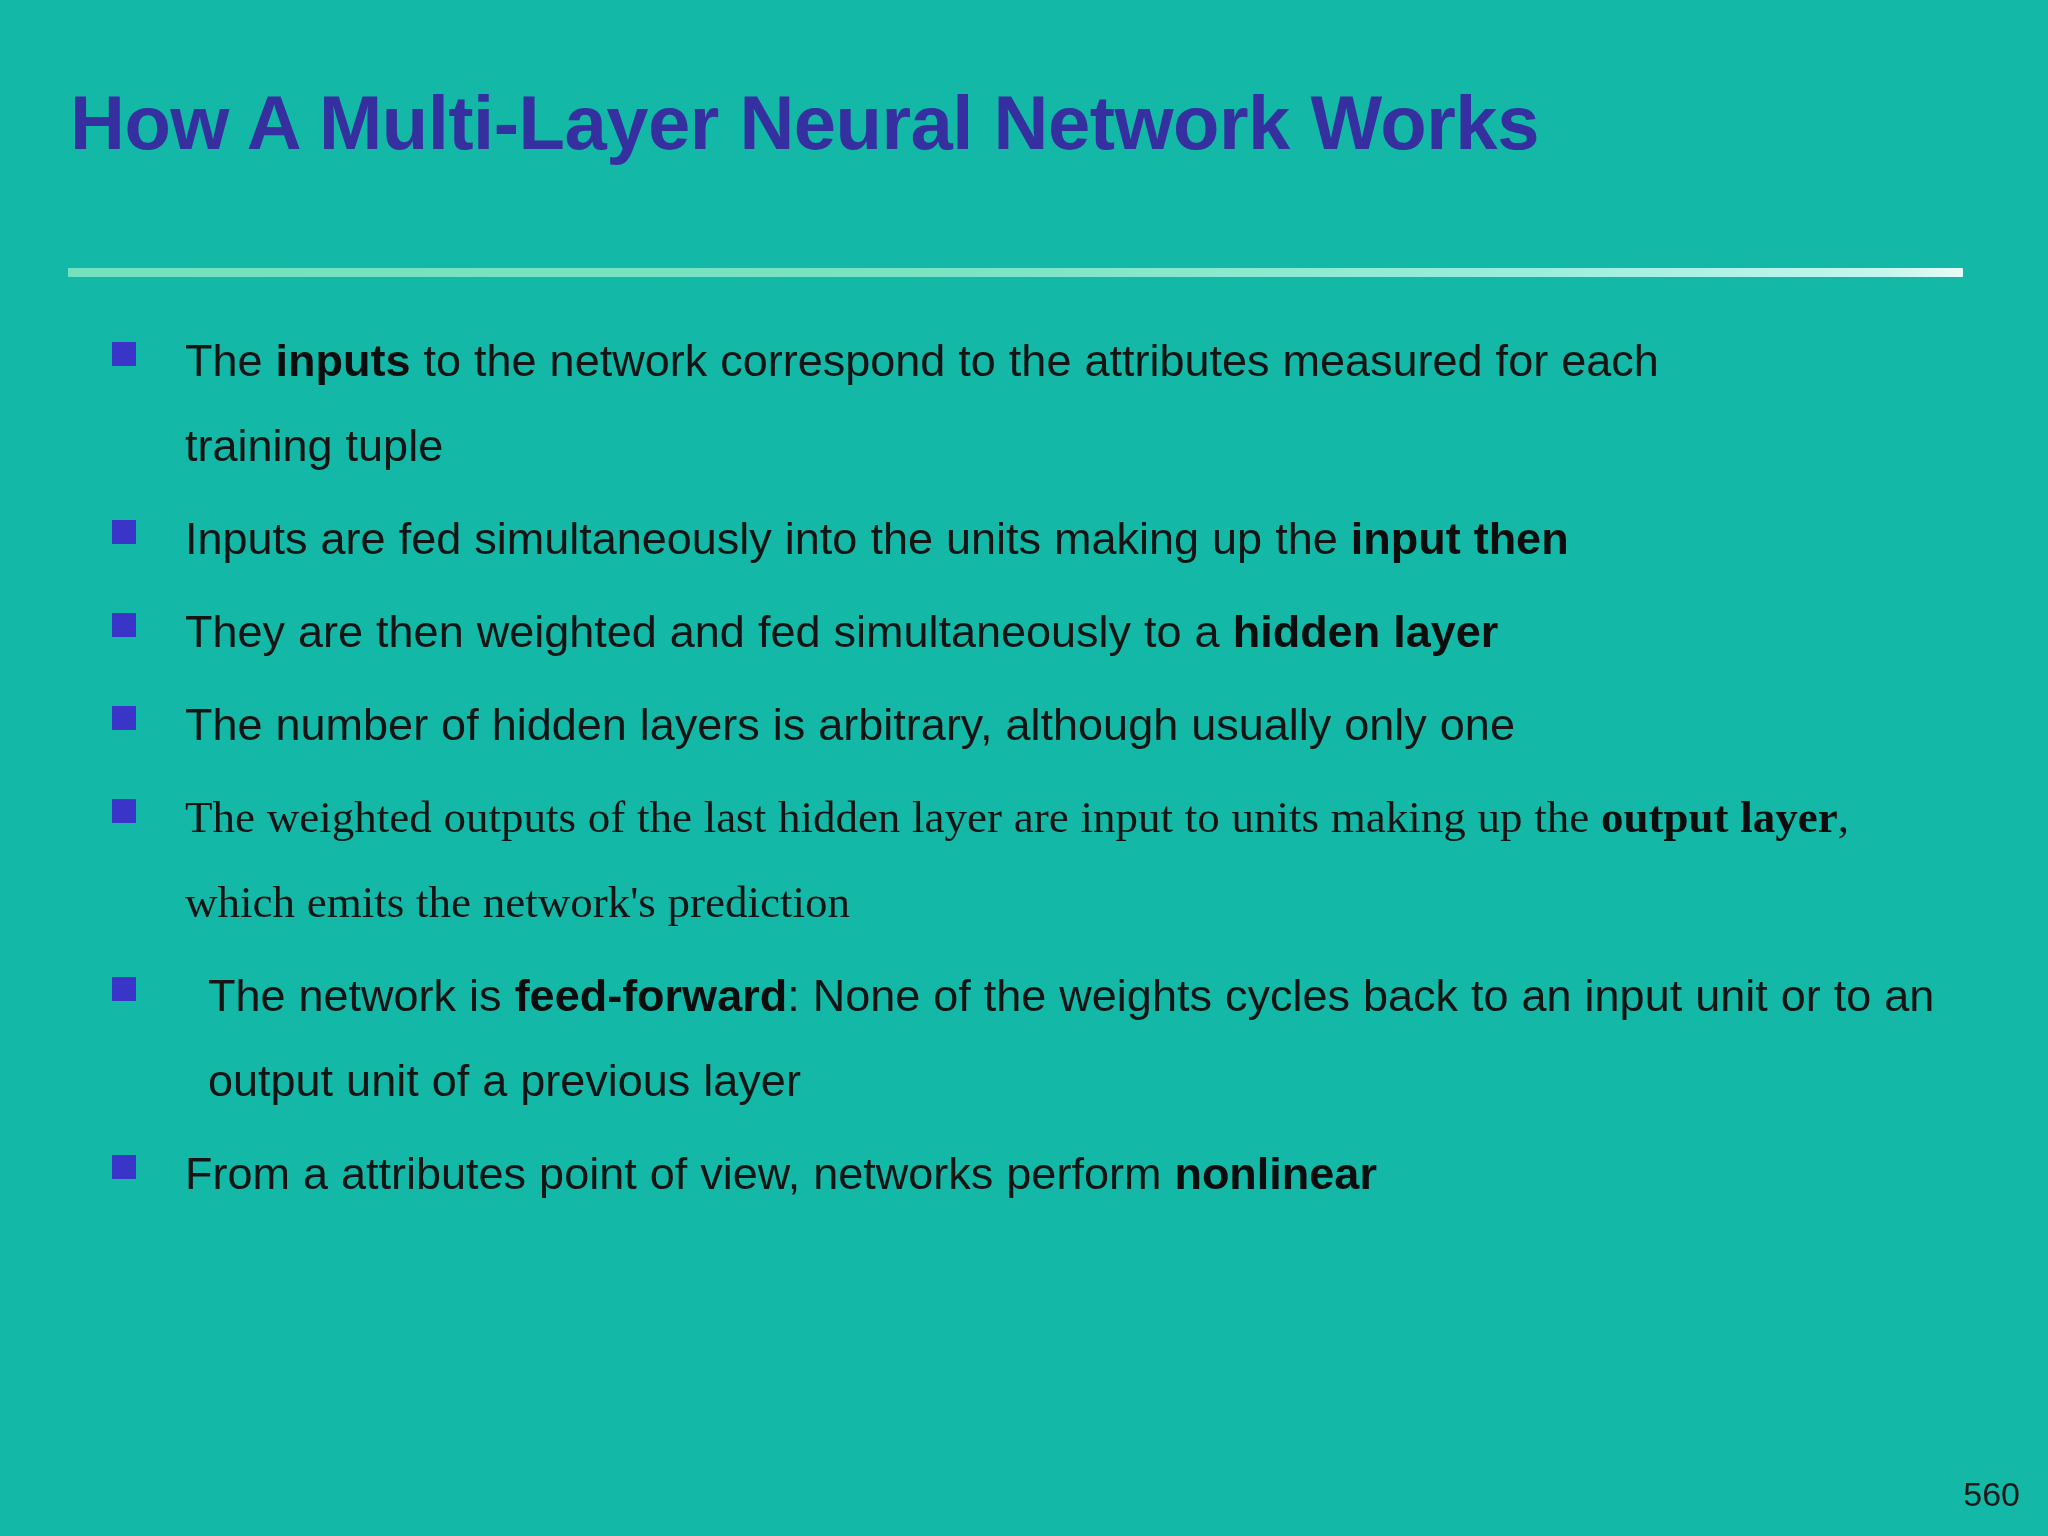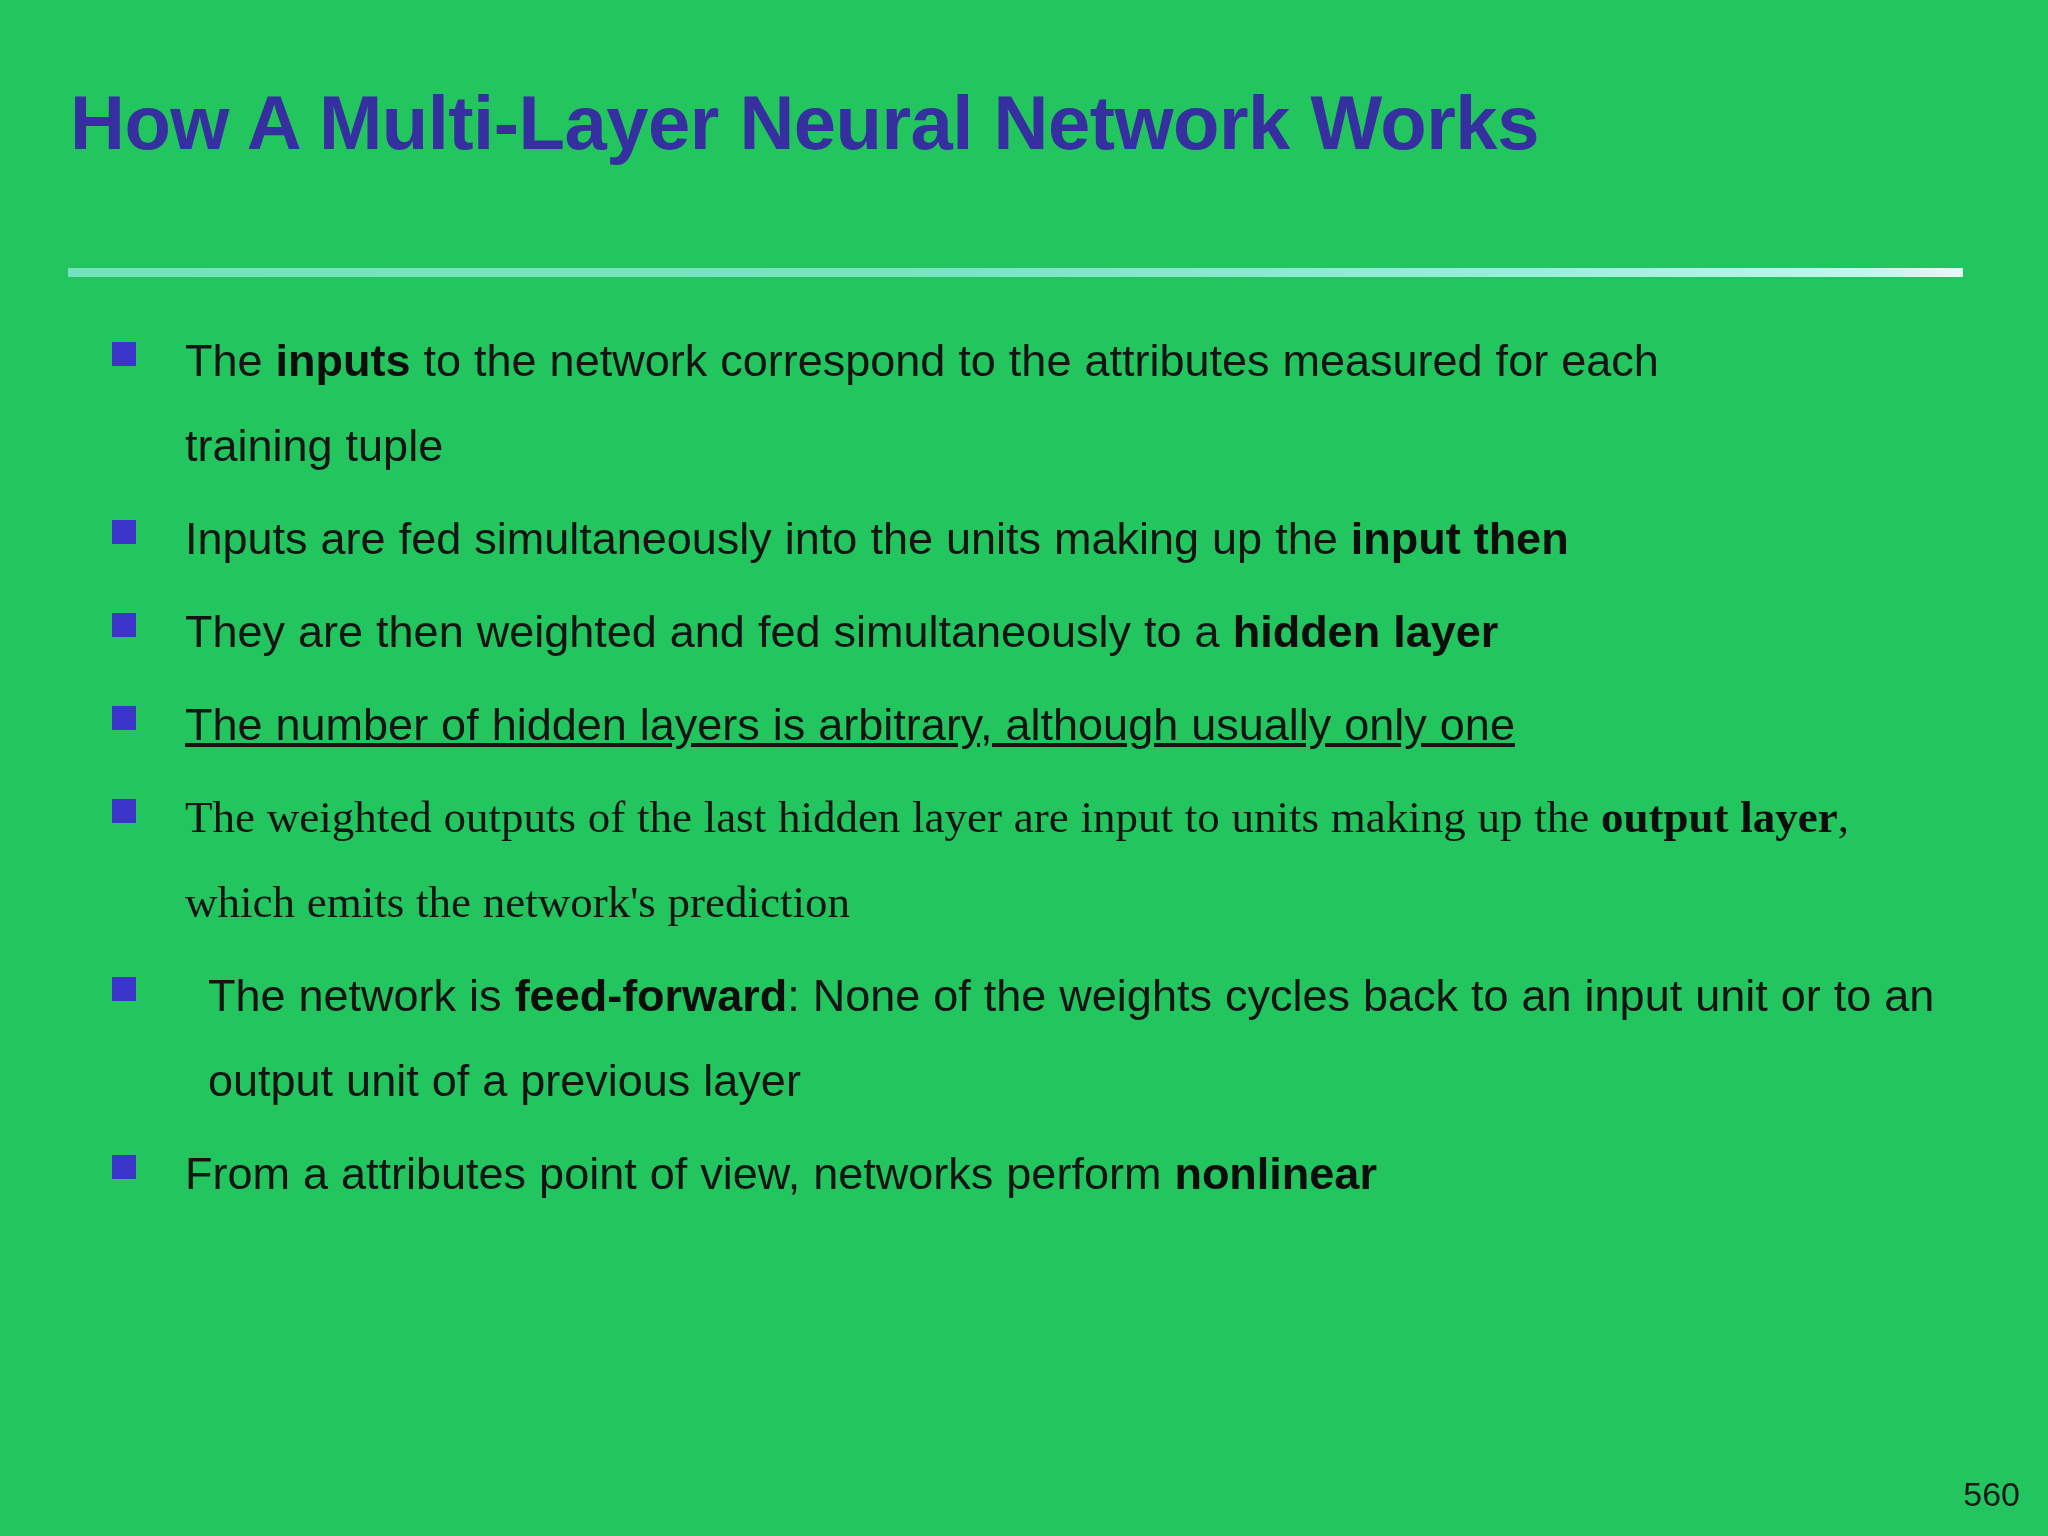--- a/index.html
+++ b/index.html
@@ -12,21 +12,21 @@
     height: 1536px;
     overflow: hidden;
     font-family: "Liberation Sans", sans-serif;
     -webkit-font-smoothing: antialiased;
   }
 
   .slide {
     position: relative;
     width: 2048px;
     height: 1536px;
-    background: #22c55e;
+    background: #14b8a6;
     box-sizing: border-box;
   }
 
   
   .title {
     position: absolute;
     left: 70px;
     top: 82px;
     width: 1930px;
     font-size: 76px;
@@ -89,21 +89,21 @@
 
   .bullet-text b {
     font-weight: bold;
     color: #0d0d0d;
   }
 
   
   .w1 { max-width: 1480px; }
   .w2 { max-width: 1760px; }
   .w3 { max-width: 1650px; }
-  .w4 { max-width: 1720px; text-decoration: underline; }
+  .w4 { max-width: 1720px; }
   .w5 { max-width: 1760px; font-family: Liberation Serif, serif; }
   .w6 { max-width: 1760px; margin-left: 23px; }
   .w7 { max-width: 1760px; }
 
   
   .page-number {
     position: absolute;
     right: 28px;
     bottom: 22px;
     font-size: 34px;

